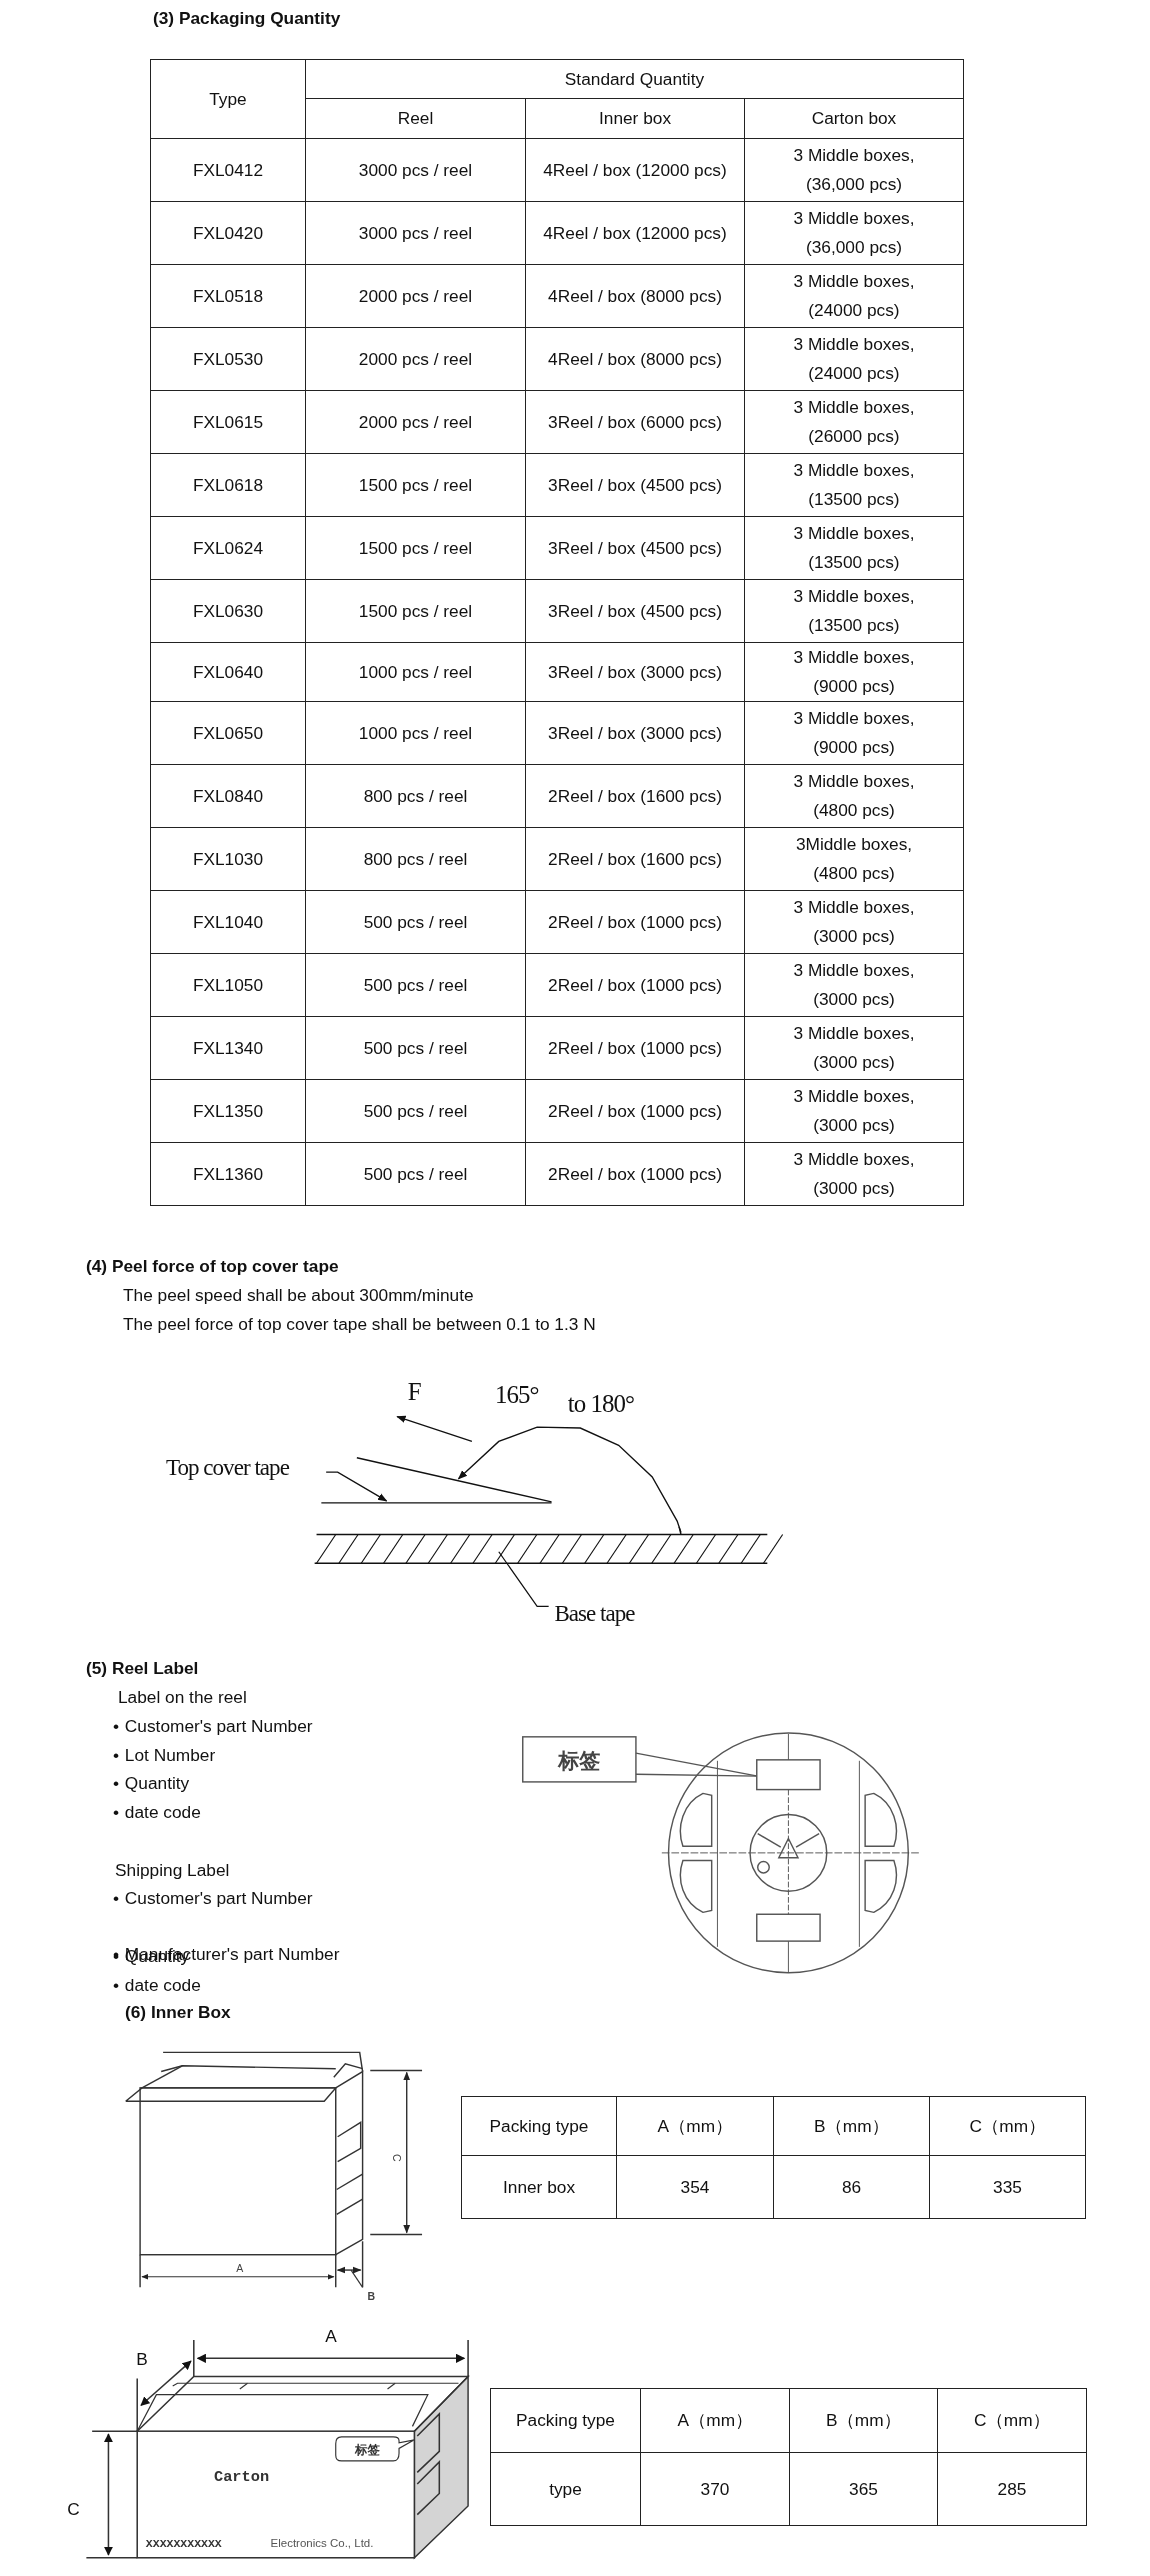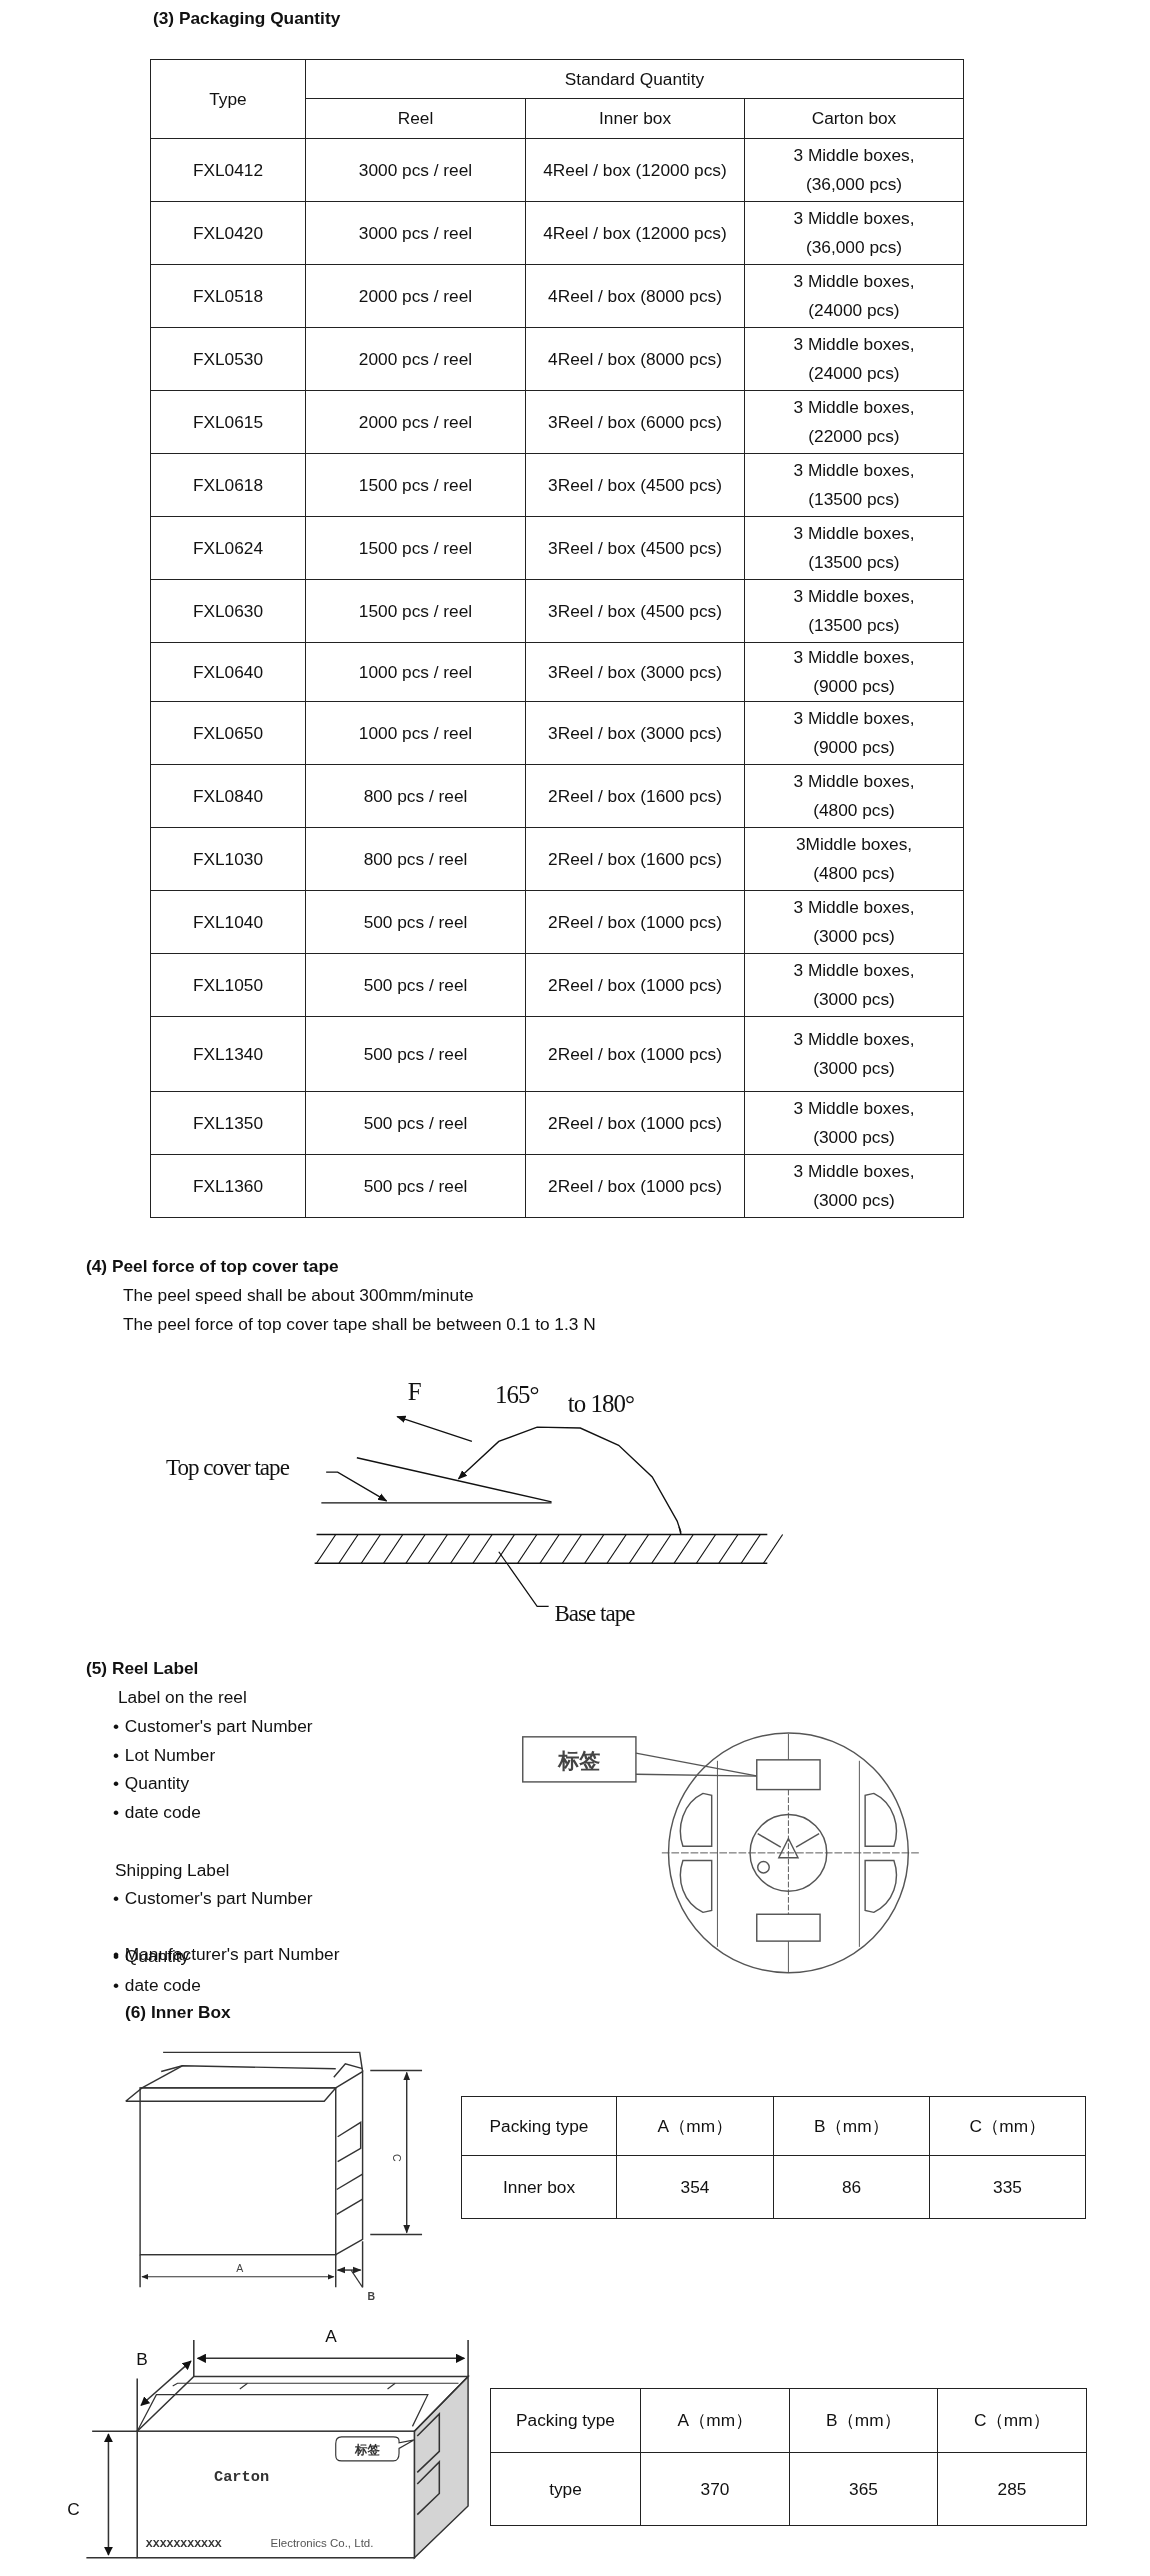--- a/index.html
+++ b/index.html
@@ -75,21 +75,21 @@
           <div>3 Middle boxes,</div>
           <div>(24000 pcs)</div>
         </td>
       </tr>
       <tr style="height: 63px;">
         <td>FXL0615</td>
         <td>2000 pcs / reel</td>
         <td>3Reel / box (6000 pcs)</td>
         <td>
           <div>3 Middle boxes,</div>
-          <div>(22000 pcs)</div>
+          <div>(26000 pcs)</div>
         </td>
       </tr>
       <tr style="height: 63px;">
         <td>FXL0618</td>
         <td>1500 pcs / reel</td>
         <td>3Reel / box (4500 pcs)</td>
         <td>
           <div>3 Middle boxes,</div>
           <div>(13500 pcs)</div>
         </td>
@@ -159,21 +159,21 @@
       </tr>
       <tr style="height: 63px;">
         <td>FXL1050</td>
         <td>500 pcs / reel</td>
         <td>2Reel / box (1000 pcs)</td>
         <td>
           <div>3 Middle boxes,</div>
           <div>(3000 pcs)</div>
         </td>
       </tr>
-      <tr style="height: 75px;">
+      <tr style="height: 63px;">
         <td>FXL1340</td>
         <td>500 pcs / reel</td>
         <td>2Reel / box (1000 pcs)</td>
         <td>
           <div>3 Middle boxes,</div>
           <div>(3000 pcs)</div>
         </td>
       </tr>
       <tr style="height: 63px;">
         <td>FXL1350</td>

